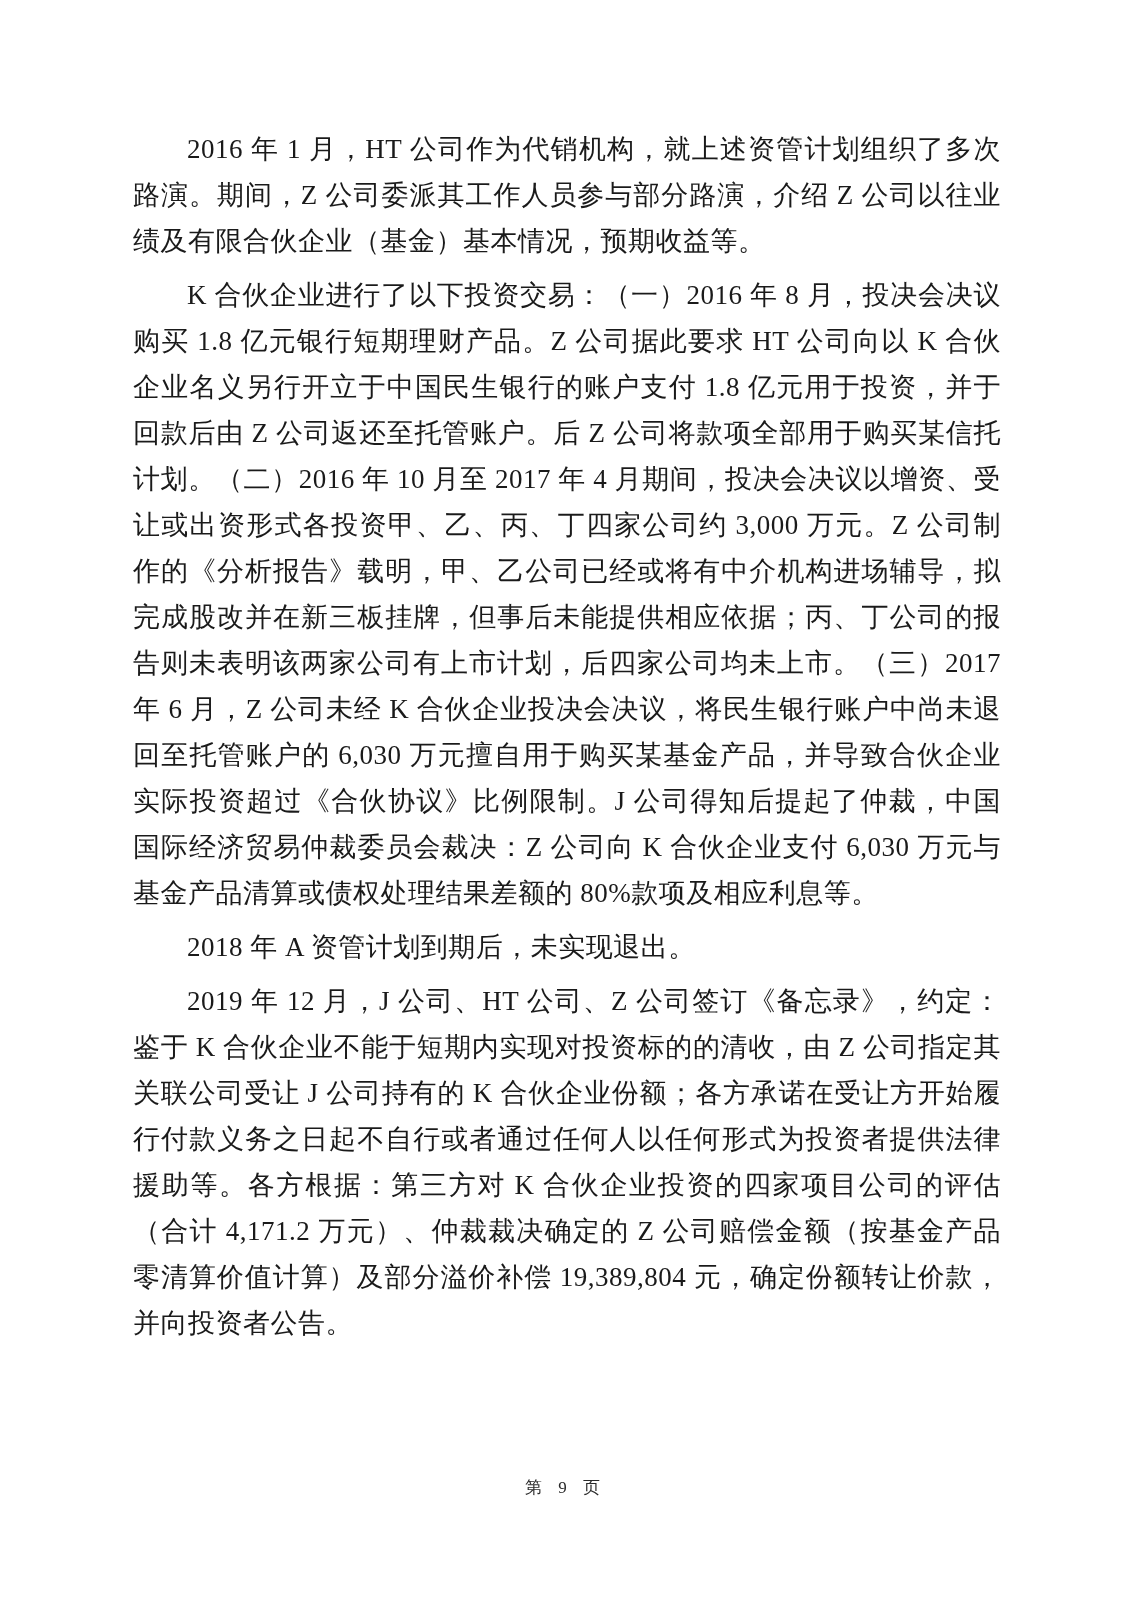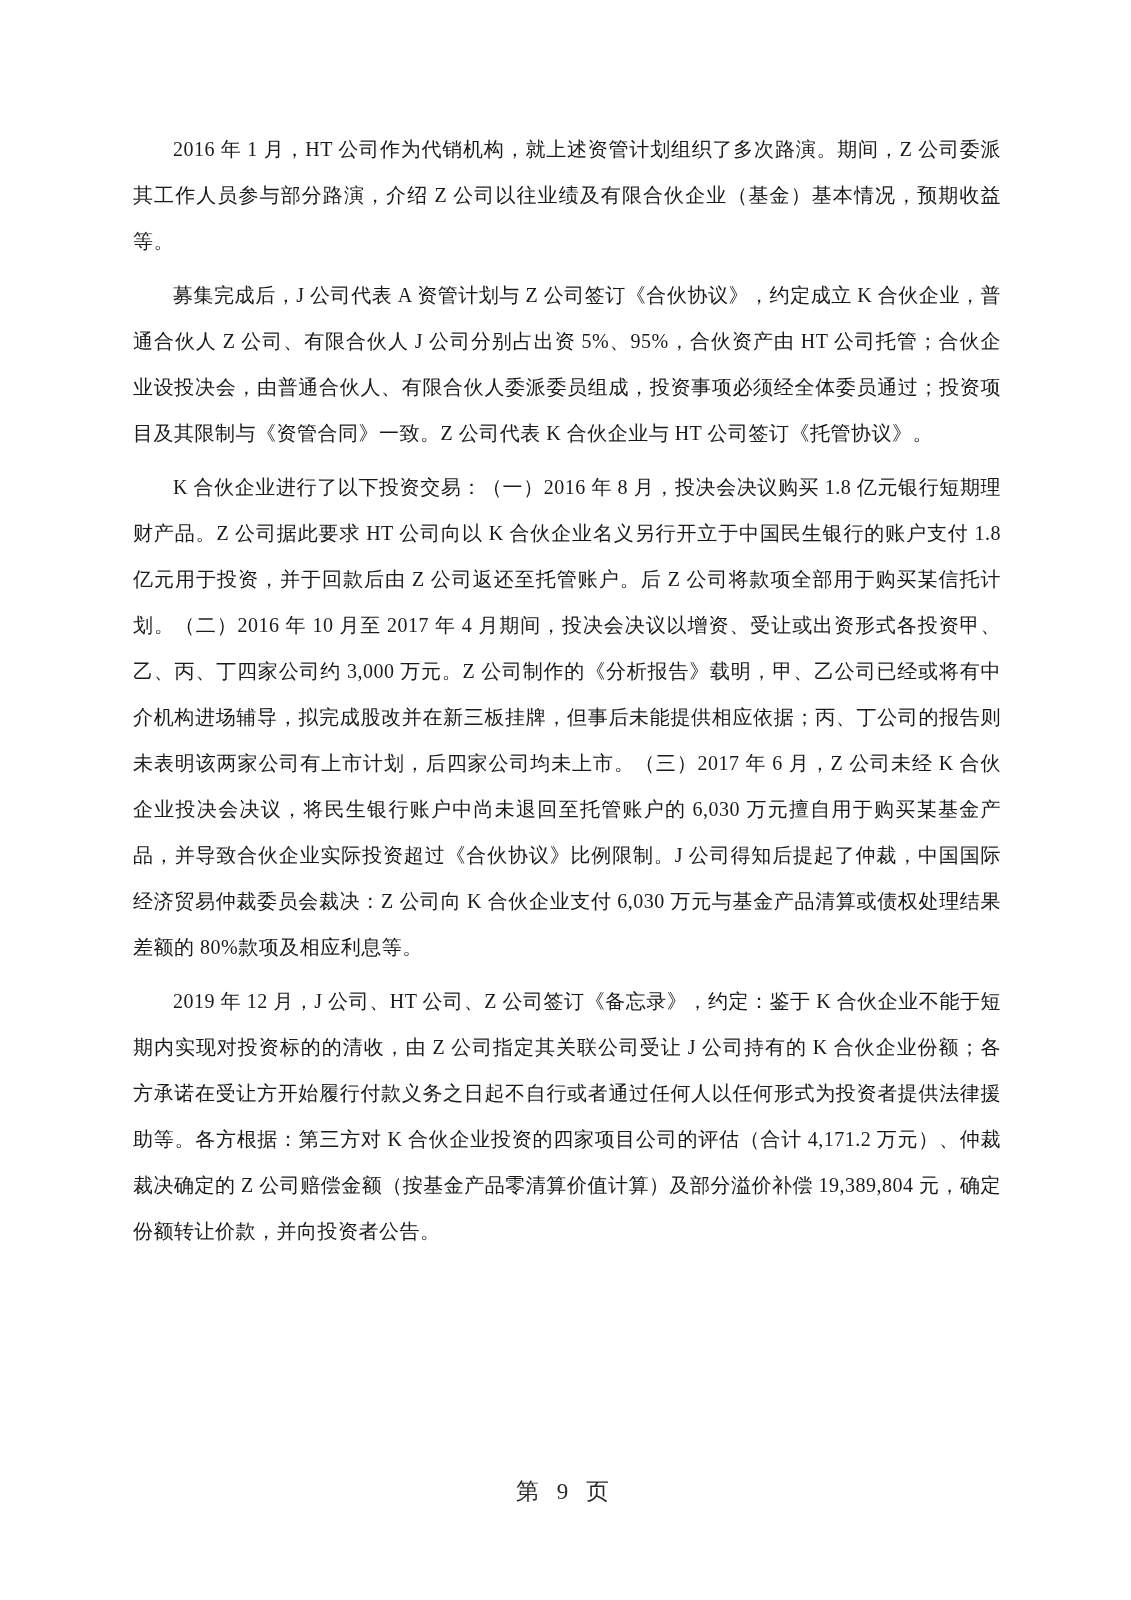--- a/index.html
+++ b/index.html
@@ -17,42 +17,42 @@
     color: #1a1a1a;
   }
   .content {
     position: absolute;
     left: 133px;
     top: 126px;
     width: 868px;
   }
   .para {
     margin: 0 0 8px 0;
-    font-size: 20px;
+    font-size: 27px;
     line-height: 46px;
     text-align: justify;
     text-indent: 2em;
     letter-spacing: 0.5px;
     word-break: break-all;
   }
   .footer {
     position: absolute;
     left: 0;
     top: 1476px;
     width: 100%;
     text-align: center;
-    font-size: 23px;
+    font-size: 17px;
     letter-spacing: 6px;
     color: #2a2a2a;
   }
 </style>
 </head>
 <body>
 
 <div class="page">
   <div class="content">
     <p class="para">2016 年 1 月，HT 公司作为代销机构，就上述资管计划组织了多次路演。期间，Z 公司委派其工作人员参与部分路演，介绍 Z 公司以往业绩及有限合伙企业（基金）基本情况，预期收益等。</p>
-    <p class="para">募集完成后，J 公司代表 A 资管计划与 Z 公司签订《合伙协议》，约定成立 K 合伙企业，普通合伙人 Z 公司、有限合伙人 J 公司分别占出资 5%、95%，合伙资产由 HT 公司托管；合伙企业设投决会，由普通合伙人、有限合伙人委派委员组成，投资事项必须经全体委员通过；投资项目及其限制与《资管合同》一致。Z 公司代表 K 合伙企业与 HT 公司签订《托管协议》。</p>
     <p class="para">K 合伙企业进行了以下投资交易：（一）2016 年 8 月，投决会决议购买 1.8 亿元银行短期理财产品。Z 公司据此要求 HT 公司向以 K 合伙企业名义另行开立于中国民生银行的账户支付 1.8 亿元用于投资，并于回款后由 Z 公司返还至托管账户。后 Z 公司将款项全部用于购买某信托计划。（二）2016 年 10 月至 2017 年 4 月期间，投决会决议以增资、受让或出资形式各投资甲、乙、丙、丁四家公司约 3,000 万元。Z 公司制作的《分析报告》载明，甲、乙公司已经或将有中介机构进场辅导，拟完成股改并在新三板挂牌，但事后未能提供相应依据；丙、丁公司的报告则未表明该两家公司有上市计划，后四家公司均未上市。（三）2017 年 6 月，Z 公司未经 K 合伙企业投决会决议，将民生银行账户中尚未退回至托管账户的 6,030 万元擅自用于购买某基金产品，并导致合伙企业实际投资超过《合伙协议》比例限制。J 公司得知后提起了仲裁，中国国际经济贸易仲裁委员会裁决：Z 公司向 K 合伙企业支付 6,030 万元与基金产品清算或债权处理结果差额的 80%款项及相应利息等。</p>
+    <p class="para">2018 年 A 资管计划到期后，未实现退出。</p>
     <p class="para">2019 年 12 月，J 公司、HT 公司、Z 公司签订《备忘录》，约定：鉴于 K 合伙企业不能于短期内实现对投资标的的清收，由 Z 公司指定其关联公司受让 J 公司持有的 K 合伙企业份额；各方承诺在受让方开始履行付款义务之日起不自行或者通过任何人以任何形式为投资者提供法律援助等。各方根据：第三方对 K 合伙企业投资的四家项目公司的评估（合计 4,171.2 万元）、仲裁裁决确定的 Z 公司赔偿金额（按基金产品零清算价值计算）及部分溢价补偿 19,389,804 元，确定份额转让价款，并向投资者公告。</p>
   </div>
   <div class="footer">第 9 页</div>
 </div>
 
 </body></html>

